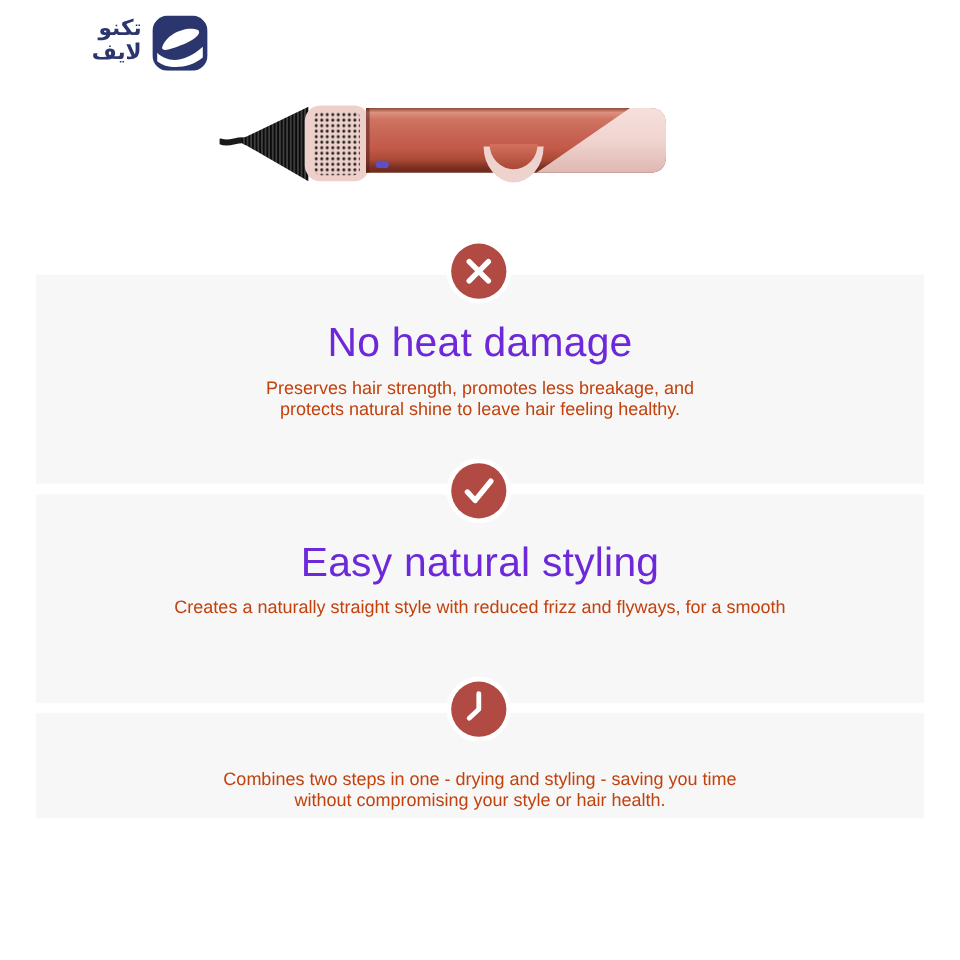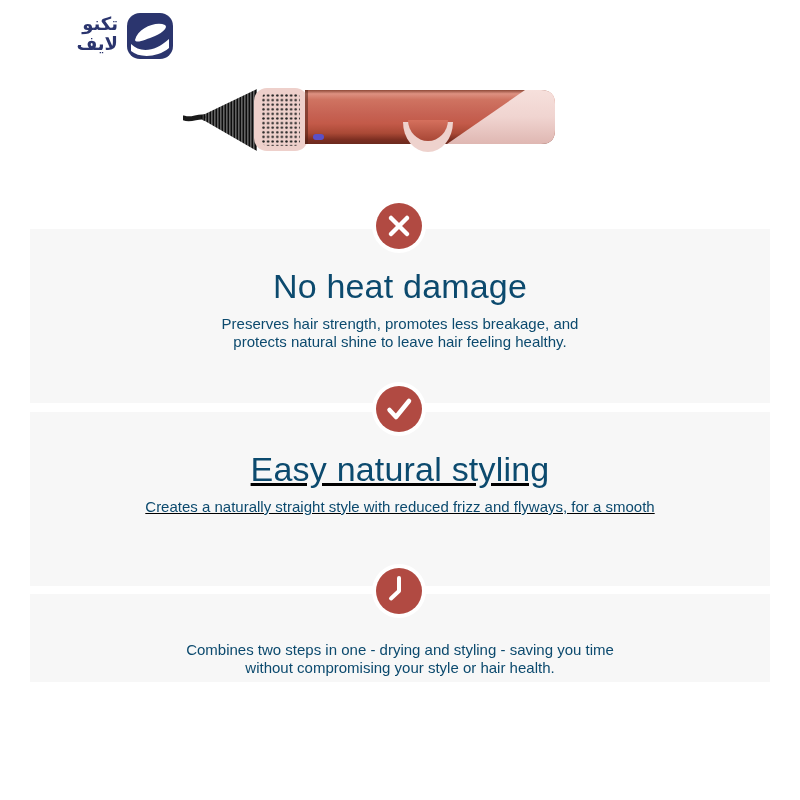--- a/index.html
+++ b/index.html
@@ -15,26 +15,26 @@
   }
   .logo-icon{position:absolute;left:127px;top:13px;}
   
   .product{position:absolute;left:183px;top:84px;}
   
   .band{
     position:absolute;left:30px;width:740px;height:174px;background:#f7f7f7;
     display:flex;flex-direction:column;align-items:center;text-align:center;
     box-sizing:border-box;padding-top:38px;
   }
-  .band-1{top:229px;} .band-2{top:412px;text-decoration:underline;} .band-3{top:594px;}
+  .band-1{top:229px;} .band-2{top:412px;} .band-3{top:594px;}
   .band-title{
-    font-size:34px;line-height:39px;font-weight:500;color:#0c4a6e;
+    font-size:34px;line-height:39px;font-weight:500;color:#6d28d9;
     letter-spacing:.2px;
   }
-  .band-body{margin-top:9px;font-size:15px;line-height:18px;color:#0c4a6e;}
+  .band-body{margin-top:9px;font-size:15px;line-height:18px;color:#c2410c;}
   
   .dot-icon{
     position:absolute;left:376px;width:46px;height:46px;border-radius:50%;
     background:#b14a42;box-shadow:0 0 0 4px #ffffff;
     display:flex;align-items:center;justify-content:center;
   }
   .dot-icon-1{top:203px;} .dot-icon-2{top:386px;} .dot-icon-3{top:568px;}
 </style>
 </head>
 <body>

